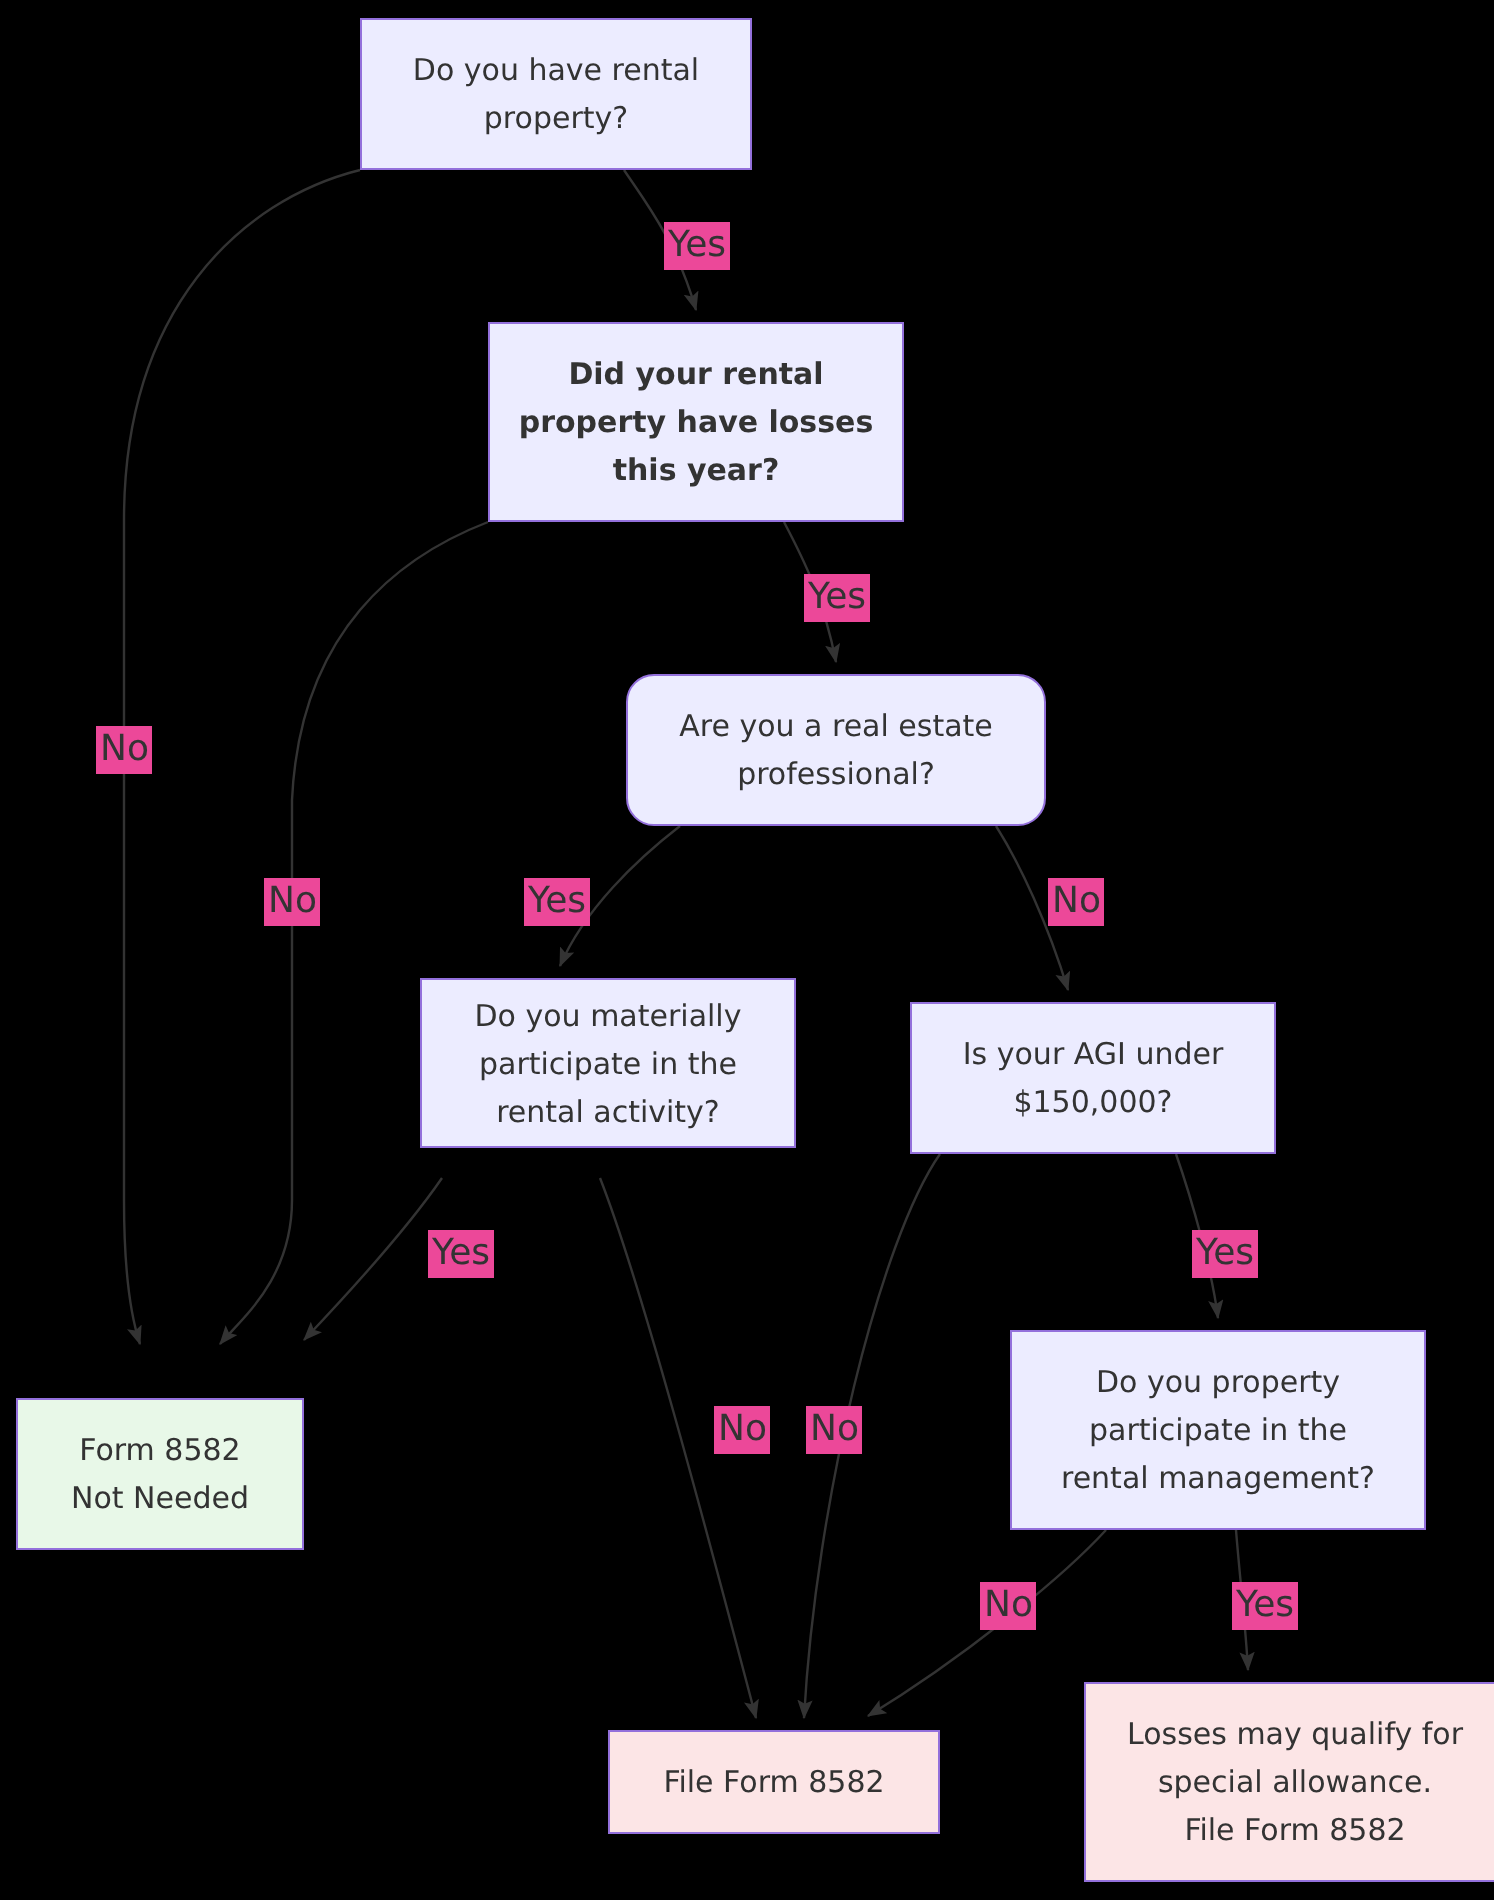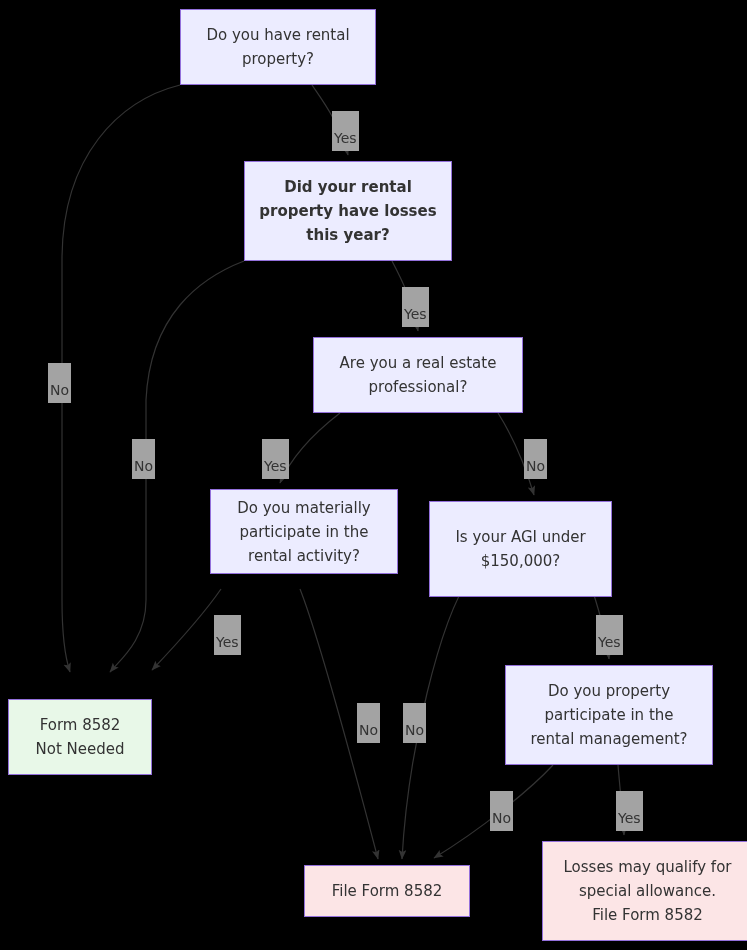--- a/index.html
+++ b/index.html
@@ -46,25 +46,25 @@
     background: #ececff;
   }
   .node.terminal-ok {
     background: #e8f8e8;
   }
   .node.terminal-warn {
     background: #fce5e6;
   }
   .edge-label {
     position: absolute;
-    background: #a3a3a3;
+    background: #ec4899;
     color: #333333;
-    font-size: 14px;
+    font-size: 18px;
     line-height: 17px;
-    padding: 19px 2px 4px 2px;
+    padding: 3px 2px 4px 2px;
     box-sizing: border-box;
     text-align: center;
     white-space: nowrap;
   }
 </style>
 </head>
 <body>
 
 <div id="flow-root">
 
@@ -89,26 +89,26 @@
         <path d="M 618 765 C 620 790, 623 815, 624 835" fill="none" stroke="#333333" stroke-width="1.2" marker-end="url(#arrowhead)"></path>
       </g>
   </svg>
 
   <div id="node-layer">
       <div class="node decision" style="left: 180px; top: 9px; width: 196px; height: 76px;">Do you have rental
 property?</div>
       <div class="node decision" style="left: 244px; top: 161px; width: 208px; height: 100px; font-weight: bold;">Did your rental
 property have losses
 this year?</div>
-      <div class="node decision" style="left: 313px; top: 337px; width: 210px; height: 76px;">Are you a real estate
+      <div class="node decision" style="left: 313px; top: 337px; width: 210px; height: 76px; border-radius: 14px;">Are you a real estate
 professional?</div>
       <div class="node decision" style="left: 183px; top: 489px; width: 188px; height: 85px; margin-left: 27px;">Do you materially
 participate in the
 rental activity?</div>
-      <div class="node decision" style="left: 429px; top: 501px; width: 183px; height: 96px;">Is your AGI under
+      <div class="node decision" style="left: 455px; top: 501px; width: 183px; height: 76px;">Is your AGI under
 $150,000?</div>
       <div class="node decision" style="left: 505px; top: 665px; width: 208px; height: 100px;">Do you property
 participate in the
 rental management?</div>
       <div class="node terminal-ok" style="left: 8px; top: 677px; width: 144px; height: 76px; margin-top: 22px;">Form 8582
 Not Needed</div>
       <div class="node terminal-warn" style="left: 304px; top: 865px; width: 166px; height: 52px;">File Form 8582</div>
       <div class="node terminal-warn" style="left: 542px; top: 841px; width: 211px; height: 100px;">Losses may qualify for
 special allowance.
 File Form 8582</div>

